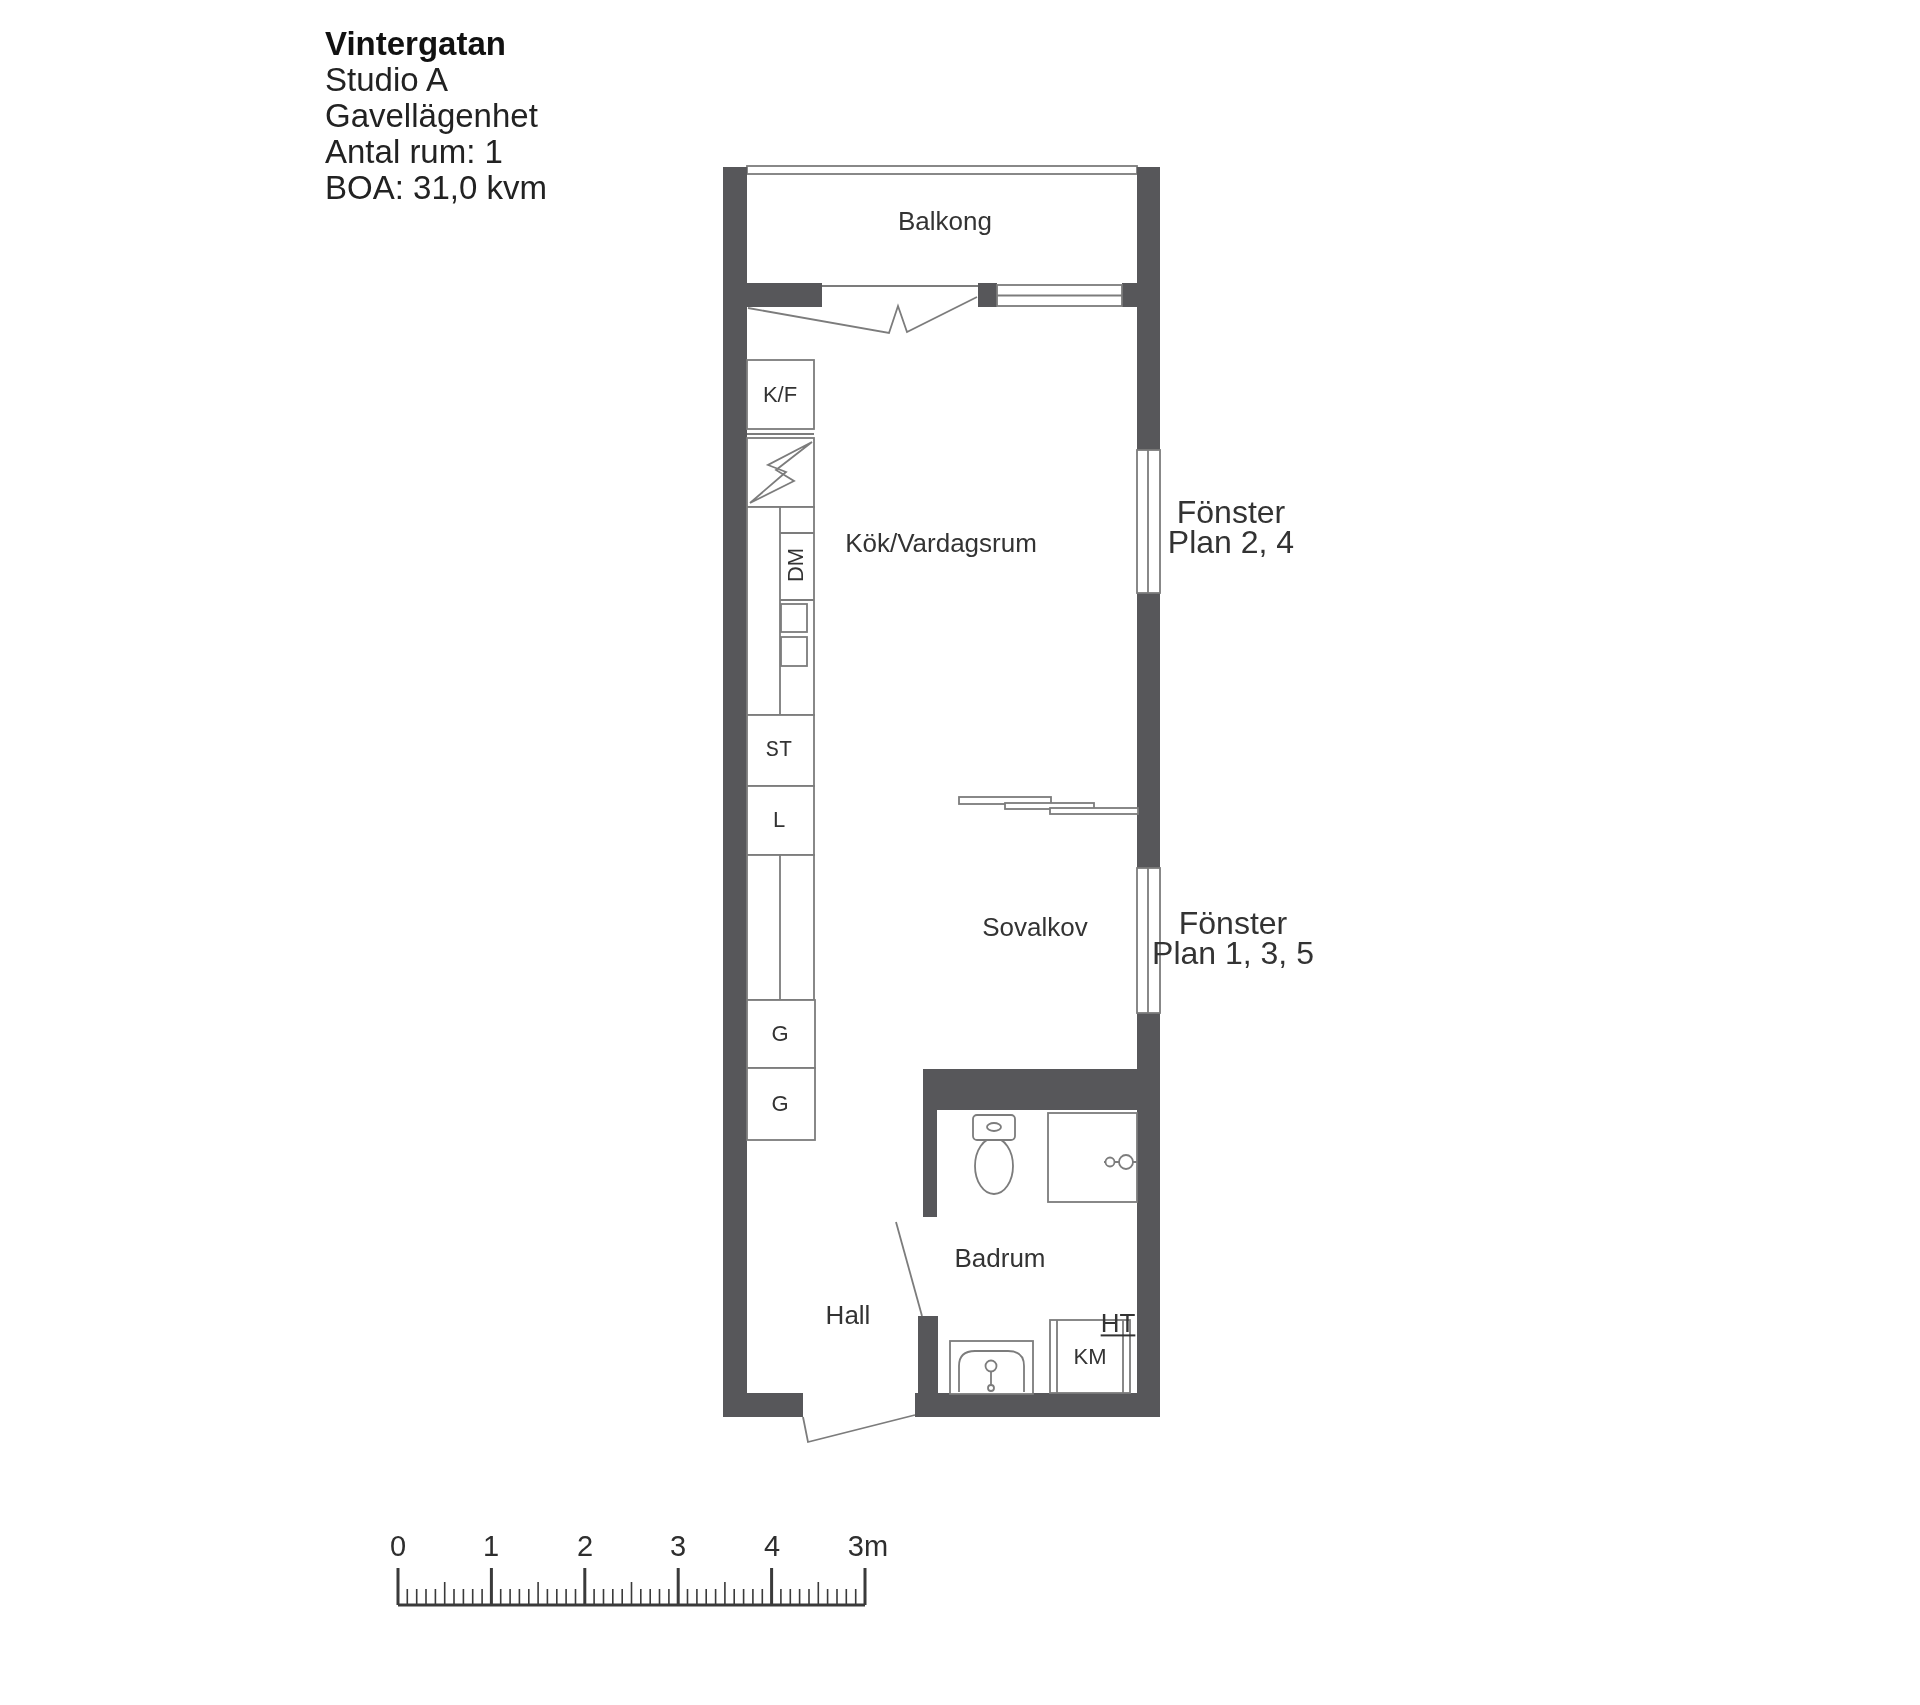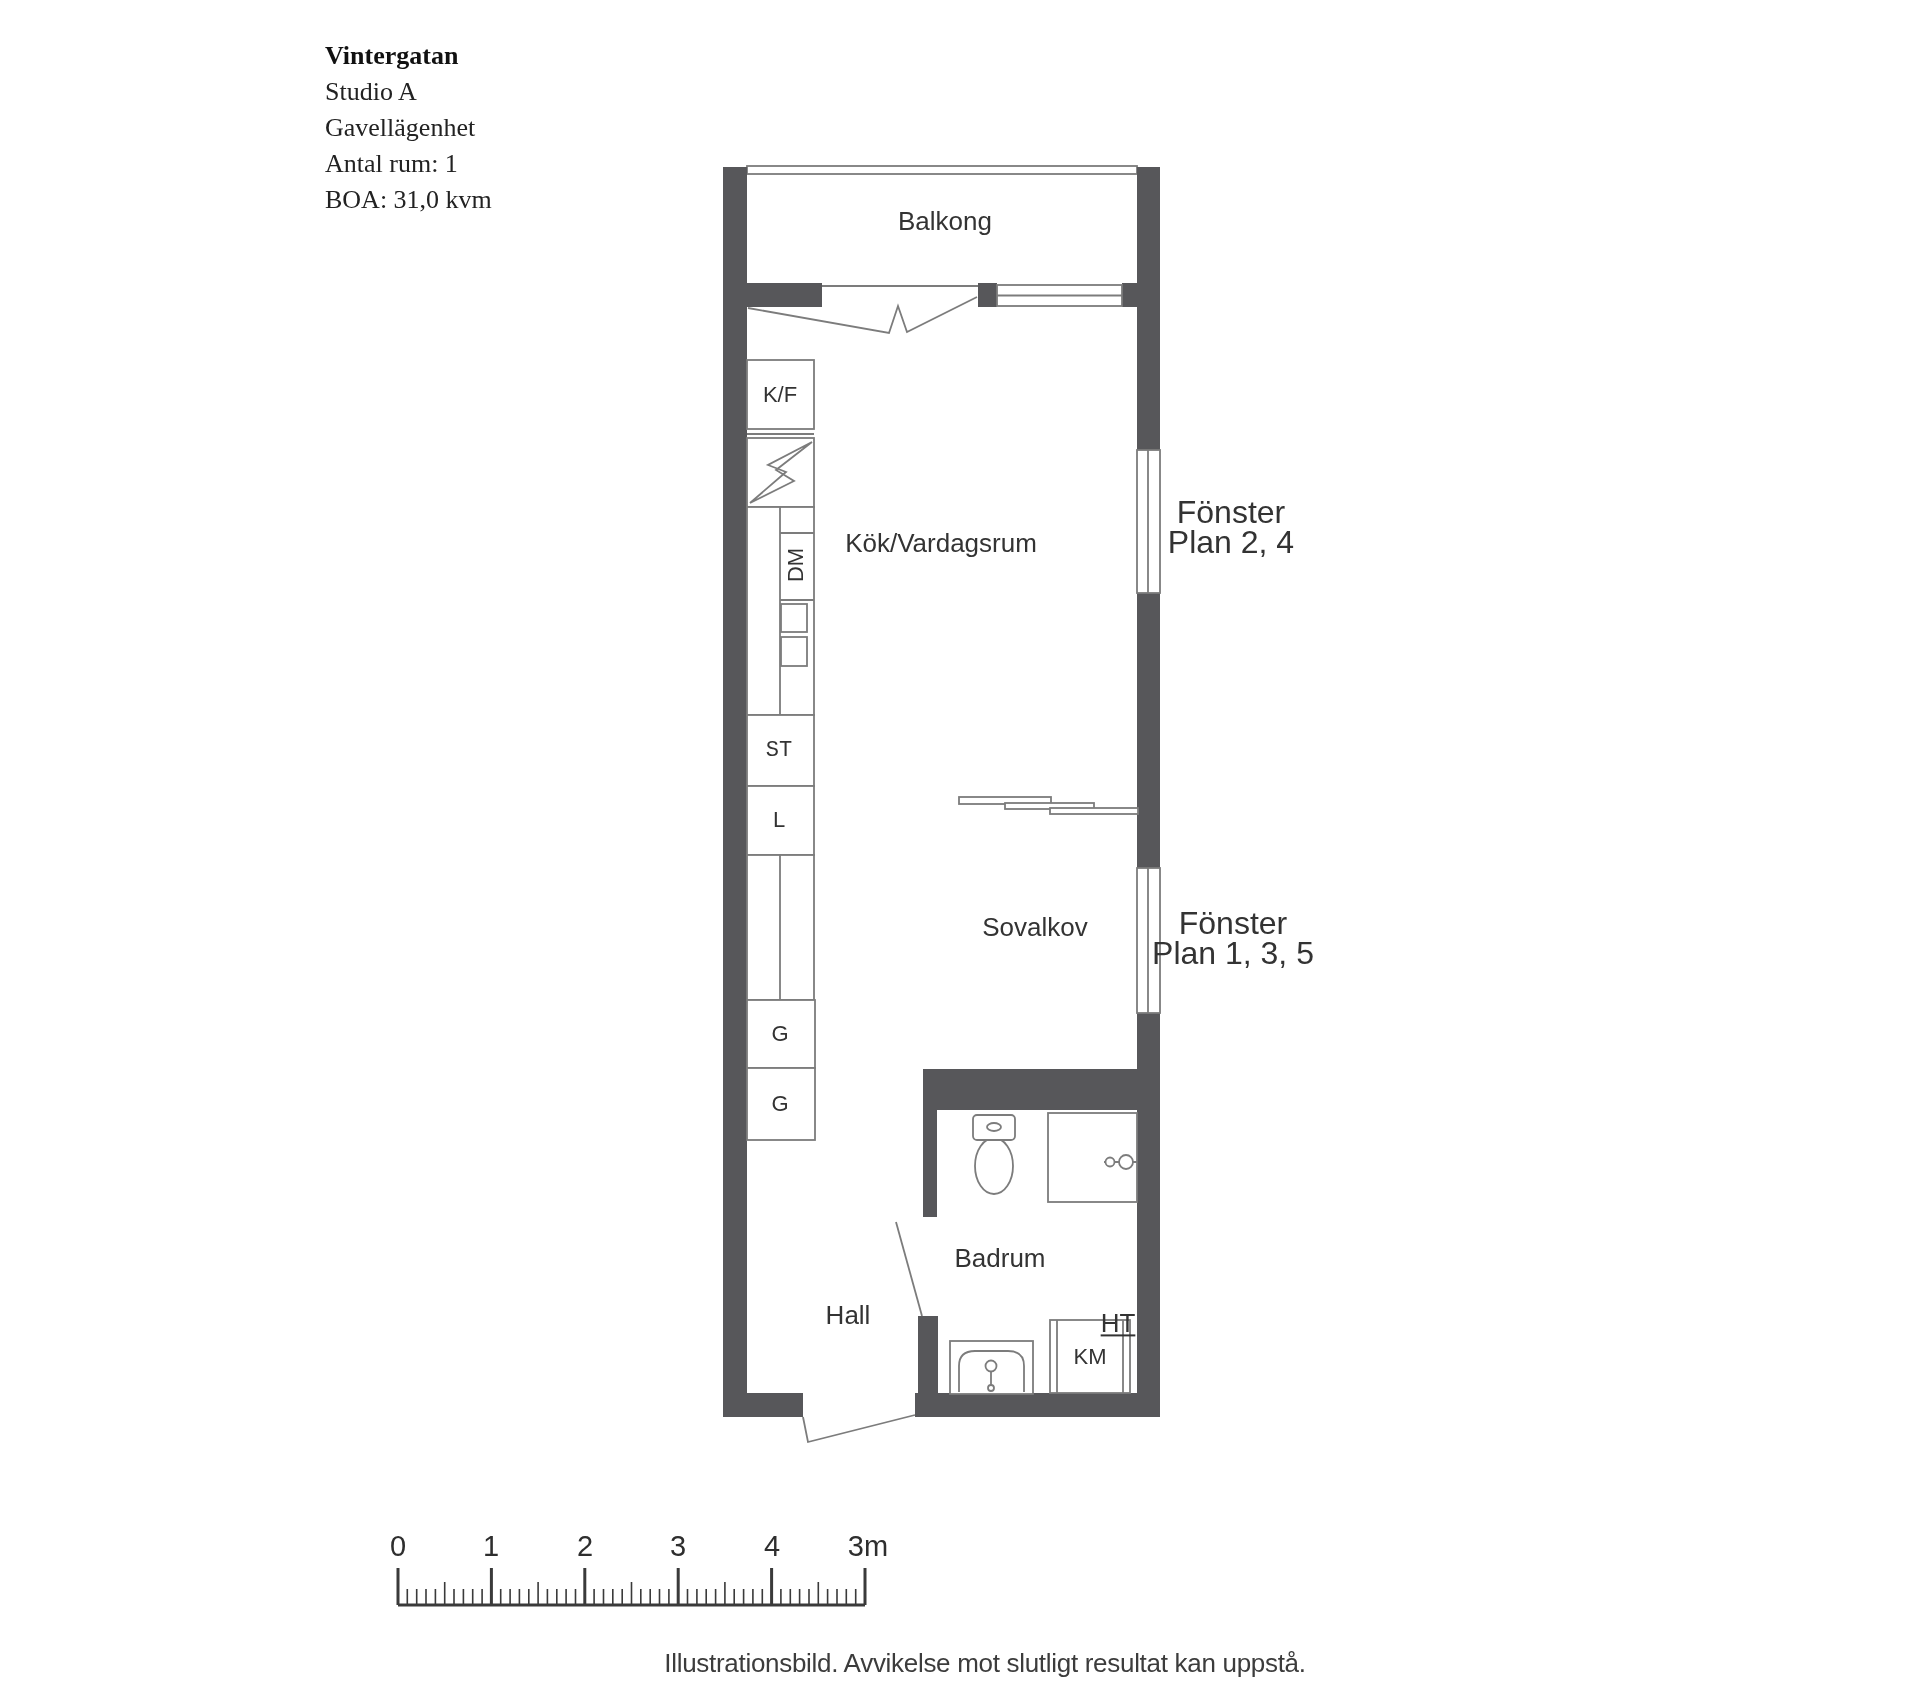--- a/index.html
+++ b/index.html
@@ -24,22 +24,22 @@
   .tick-minor{fill:none;stroke:#3a3a3a;stroke-width:1.6;}
 
   .lbl{
     position:absolute;
     transform:translate(-50%,-50%);
     white-space:nowrap;
     color:var(--text);
     line-height:1.2;
   }
   .title-block{
-    position:absolute;left:325px;top:38px;
-    font-size:26px;line-height:36px;color:#222;font-family:Liberation Serif, serif;
+    position:absolute;left:325px;top:26px;
+    font-size:33px;line-height:36px;color:#222;
   }
   .title-block .bold{font-weight:bold;color:#111;}
   .room{font-size:26px;}
   .fix{font-size:22px;}
   .fnote{font-size:32px;line-height:30px;text-align:center;}
   .rot{transform:translate(-50%,-50%) rotate(-90deg);}
   .tick-num{
     position:absolute;transform:translate(-50%,-50%);
     font-size:29px;color:#2e2e2e;
   }
@@ -155,15 +155,14 @@
     <div>Plan 1, 3, 5</div>
   </div>
 
   <span class="tick-num" style="left:398px;top:1546px;">0</span>
   <span class="tick-num" style="left:491px;top:1546px;">1</span>
   <span class="tick-num" style="left:585px;top:1546px;">2</span>
   <span class="tick-num" style="left:678px;top:1546px;">3</span>
   <span class="tick-num" style="left:772px;top:1546px;">4</span>
   <span class="tick-num" style="left:868px;top:1546px;">3m</span>
 
-  <div class="caption">Illustrationsbild. Avvikelse mot slutligt resultat kan uppstå.</div>
 
 </div>
 
 </body></html>

